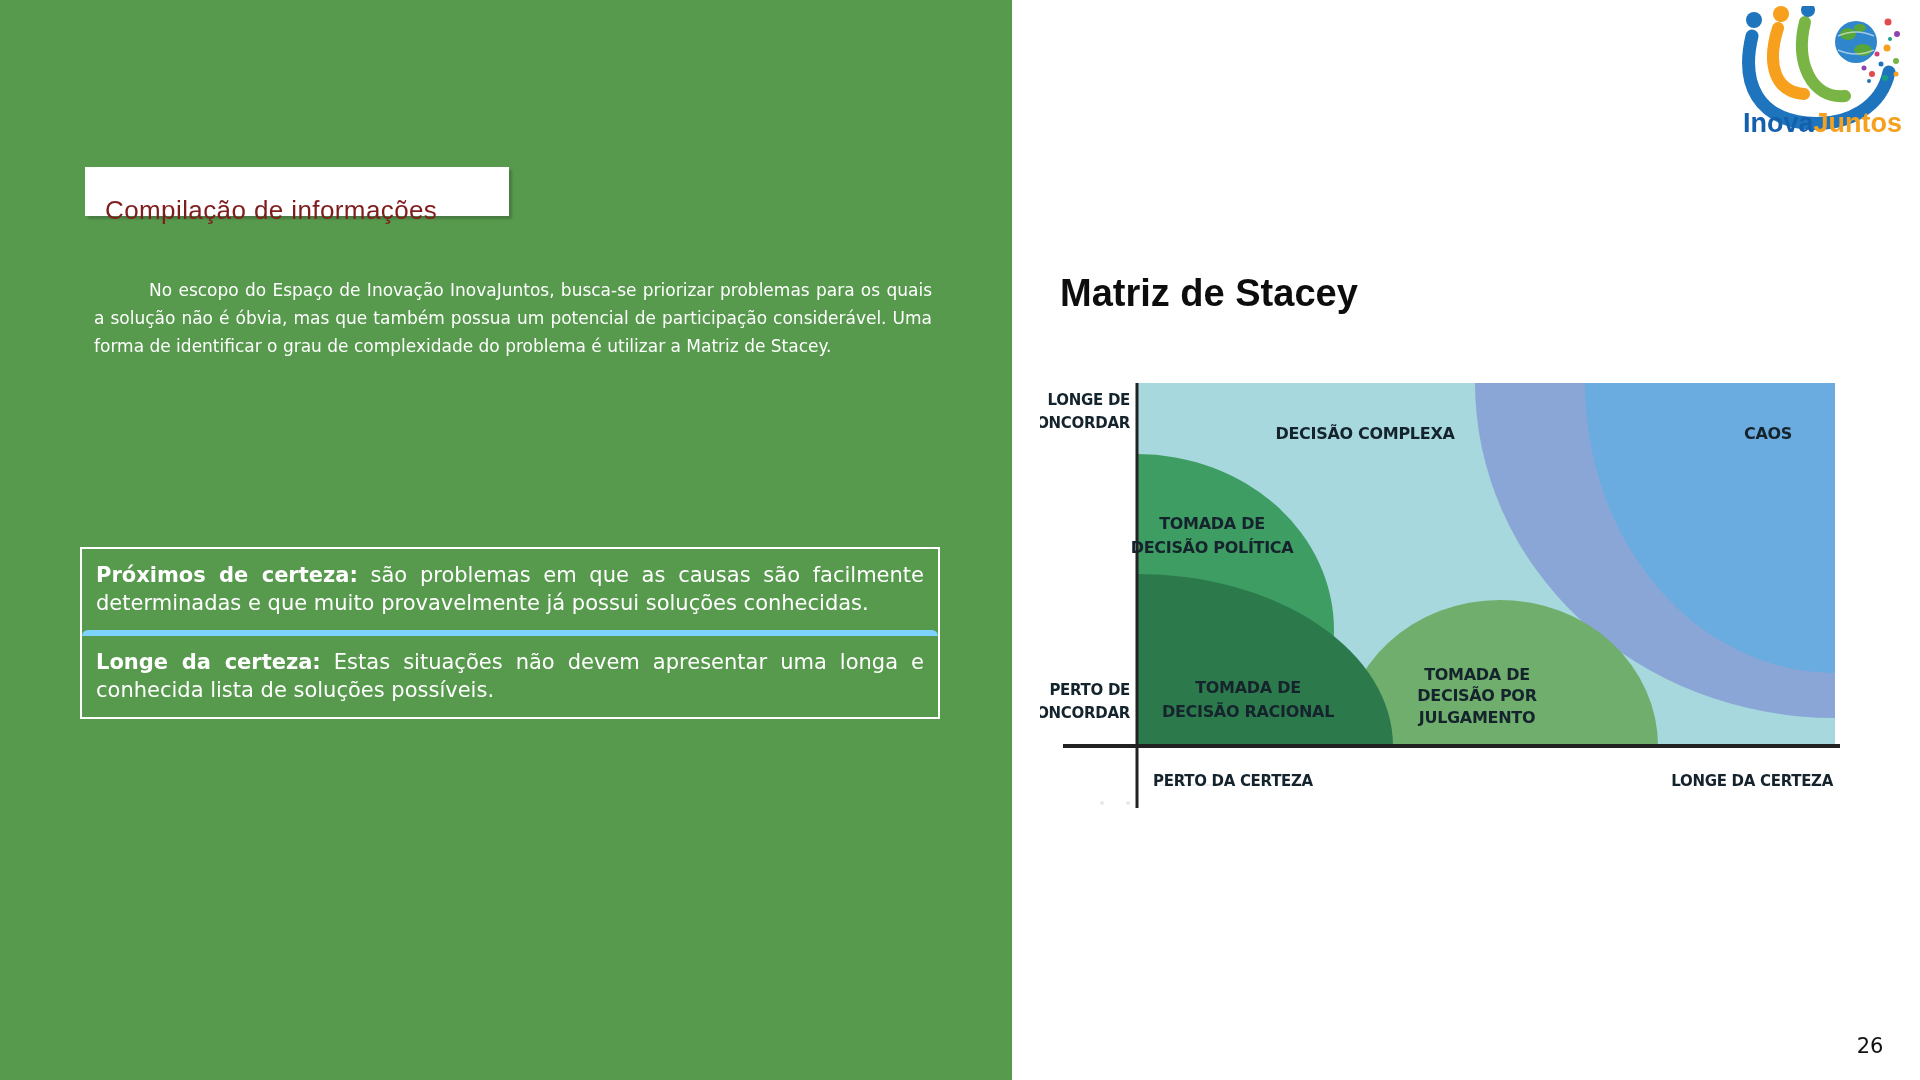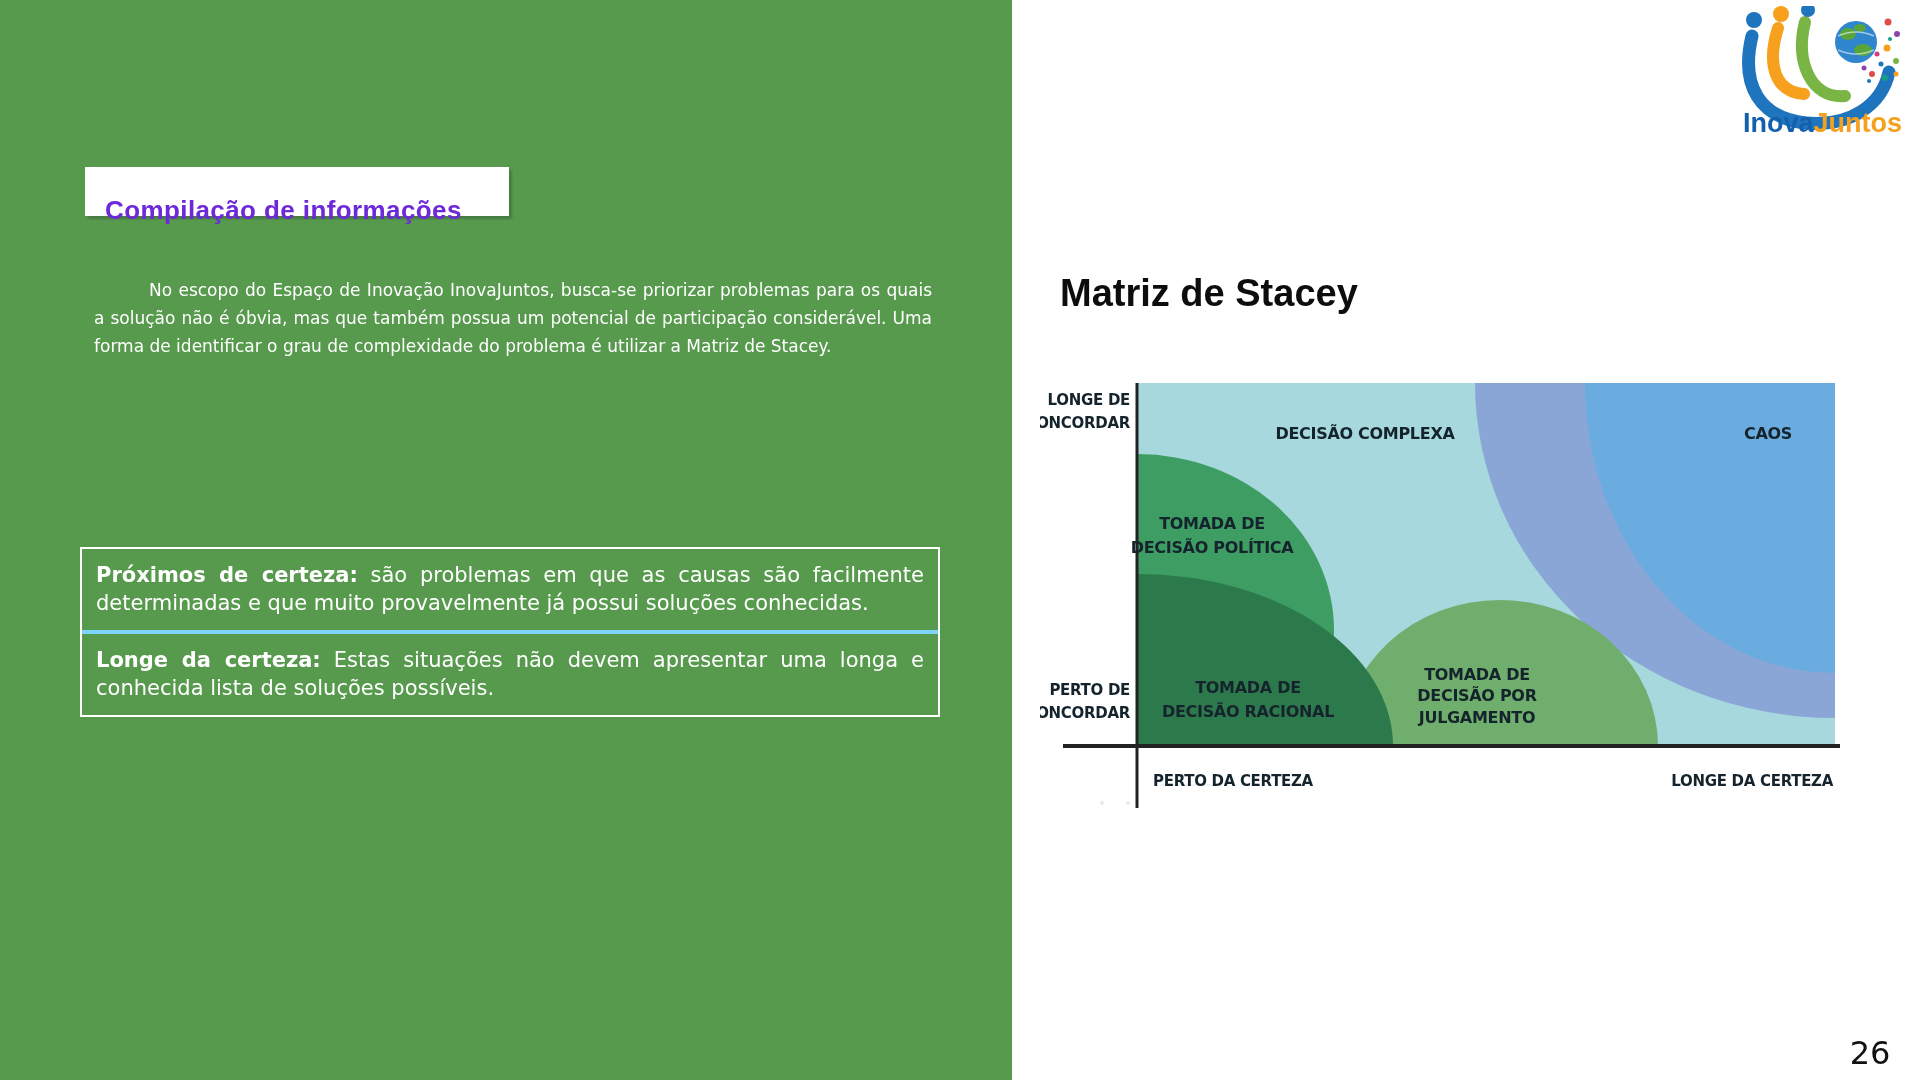--- a/index.html
+++ b/index.html
@@ -9,52 +9,52 @@
 
   .slide { position:absolute; inset:0; width:1920px; height:1080px; }
 
   
   .left-panel { position:absolute; left:0; top:0; width:1012px; height:1080px;
                 background:#579a4d; }
 
   .title-box { position:absolute; left:85px; top:167px; width:424px; height:49px;
                background:#ffffff; display:flex; align-items:center;
                padding:0 20px; box-shadow:3px 3px 2px rgba(50,70,50,.35); }
-  .title-box span { font-family:"Liberation Sans", sans-serif; font-weight:bold;
-                    font-size:26px; letter-spacing:.4px; color:#6d28d9;margin-top:37px; }
+  .title-box span { font-family:"Liberation Sans", sans-serif; font-weight:normal;
+                    font-size:26px; letter-spacing:.4px; color:#7f1d1d;margin-top:37px; }
 
   .para { position:absolute; left:94px; width:838px; color:#ffffff;
           font-size:17px; line-height:28px; text-align:justify;
           text-indent:55px; }
   #para1 { top:276px; }
   #para2 { top:419px; }
   .para b { font-weight:bold; }
 
   .def-box { position:absolute; left:80px; top:547px; width:860px;
              border:2px solid #ffffff; }
   .def-item { padding:12px 14px 13px 14px; color:#ffffff; font-size:21px;
-              line-height:28px; text-align:justify; }
-  .def-item + .def-item { border-top:4px solid #7dd3fc; }
+              line-height:28px; text-align:justify;border-radius:6px; }
+  .def-item + .def-item { border-top:6px solid #7dd3fc; }
   .def-item b { font-weight:bold; }
 
   
   .heading { position:absolute; left:1060px; top:272px;
              font-family:"Liberation Sans", sans-serif; font-weight:900;
              font-size:38px; color:#0d0d0d; letter-spacing:0; }
 
   .logo { position:absolute; left:1738px; top:6px; }
 
   .chart { position:absolute; left:1040px; top:375px; }
   .clabel { font-family:"DejaVu Sans", sans-serif; font-weight:bold;
             font-size:16px; fill:#15242c; letter-spacing:-0.3px; }
   .alabel { font-family:"DejaVu Sans", sans-serif; font-weight:bold;
             font-size:15px; fill:#15242c; letter-spacing:-0.3px; }
 
   .page-number { position:absolute; left:1840px; top:1034px; width:60px;
-                 font-size:32px; color:#111111; text-align:center; }
+                 font-size:21px; color:#111111; text-align:center; }
 
   .logo-text { font-family:"Liberation Sans", sans-serif; font-weight:bold;
                font-size:27px; }
 </style>
 </head>
 <body>
 
 <div class="slide">
 
   <div class="left-panel">

